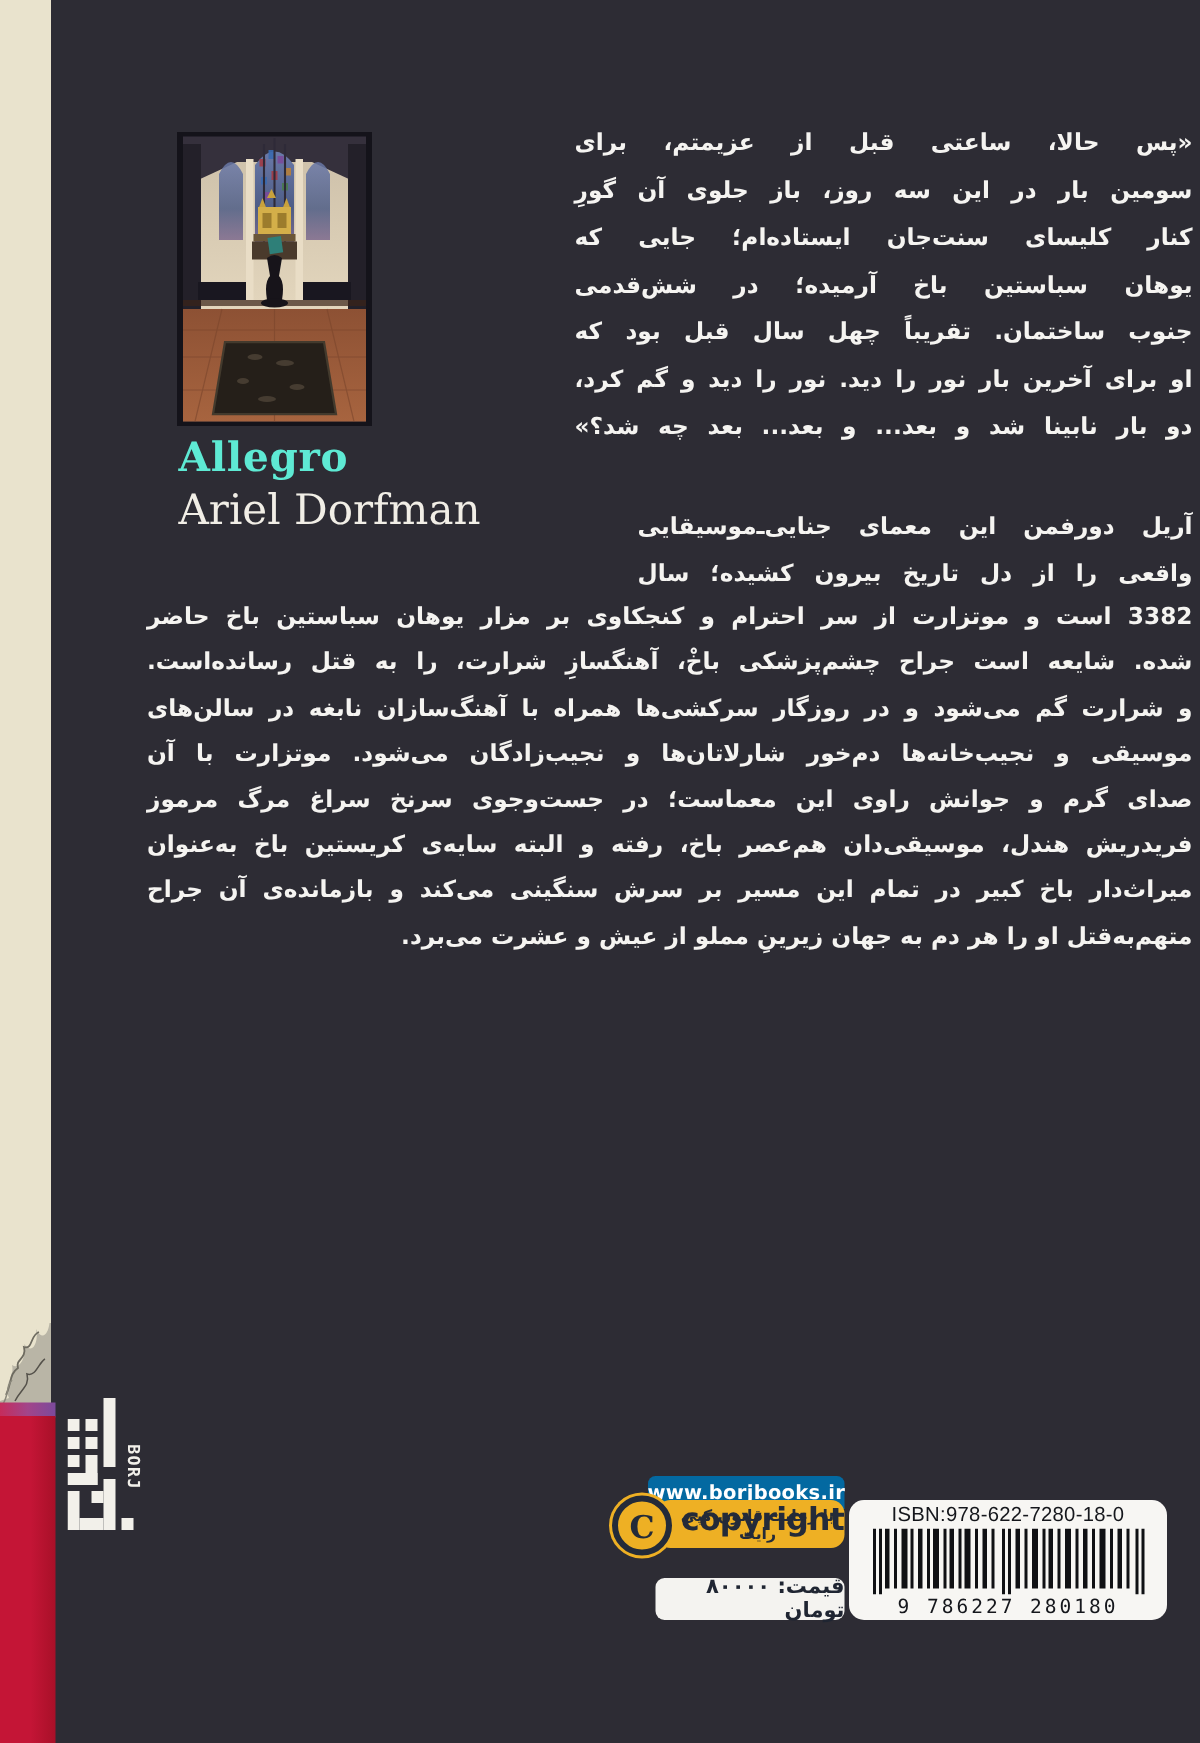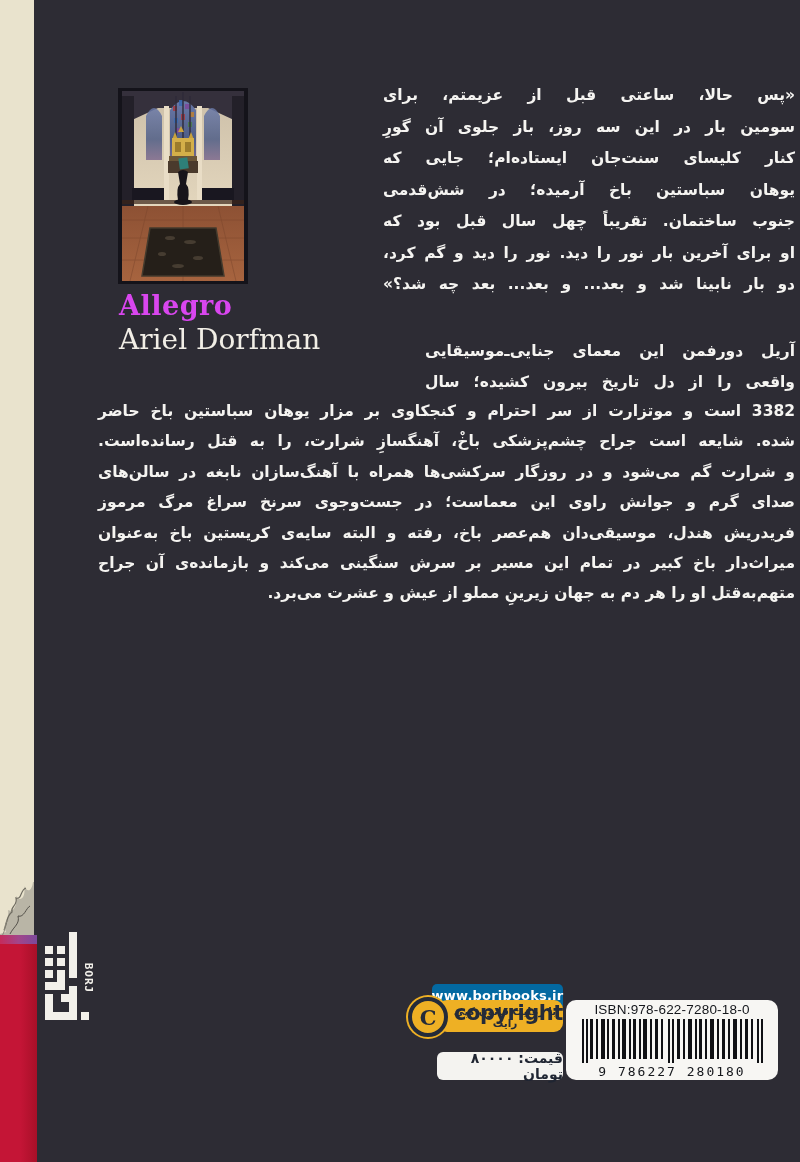--- a/index.html
+++ b/index.html
@@ -9,21 +9,21 @@
   .spine-cream{position:absolute;left:0;top:0;width:34px;height:940px;background:#e9e3cd;}
   .spine-sketch{position:absolute;left:0;top:872px;width:34px;height:66px;}
   .spine-band{position:absolute;left:0;top:935px;width:37px;height:10px;
               background:linear-gradient(to right,#c52c5c,#a2458a,#7b4a9b);}
   .spine-red{position:absolute;left:0;top:944px;width:37px;height:218px;
              background:linear-gradient(to right,#c41536 55%,#a81028 100%);}
   
   .photo{position:absolute;left:118px;top:88px;width:130px;height:196px;}
   
   .title{position:absolute;left:119px;top:290px;font-family:"DejaVu Serif",serif;
-         font-weight:bold;font-size:27px;color:#d946ef;letter-spacing:.5px;}
+         font-weight:bold;font-size:27px;color:#5eead4;letter-spacing:.5px;}
   .author{position:absolute;left:119px;top:323px;font-family:"DejaVu Serif",serif;
           font-size:28px;color:#f1eee6;}
   
   .fa{direction:rtl;color:#f5f4f1;font-weight:bold;}
   .fa .line{white-space:nowrap;text-align:justify;text-align-last:justify;}
   .fa .line.last{text-align-last:right;}
   .quote{position:absolute;right:5px;top:80px;width:412px;font-size:15.5px;line-height:31.5px;}
   .syn-intro{position:absolute;right:5px;top:336px;width:370px;font-size:15.5px;line-height:30.5px;}
   .syn-body{position:absolute;right:5px;top:396px;width:697px;font-size:15.5px;line-height:30.4px;}
   
@@ -155,20 +155,21 @@
   </div>
 
   <div class="fa syn-intro">
     <div class="line">آریل دورفمن این معمای جنایی‌ـ‌موسیقایی</div>
     <div class="line">واقعی را از دل تاریخ بیرون کشیده؛ سال</div>
   </div>
   <div class="fa syn-body">
     <div class="line">3382 است و موتزارت از سر احترام و کنجکاوی بر مزار یوهان سباستین باخ حاضر</div>
     <div class="line">شده. شایعه است جراح چشم‌پزشکی باخْ، آهنگسازِ شرارت، را به قتل رسانده‌است.</div>
     <div class="line">و شرارت گم می‌شود و در روزگار سرکشی‌ها همراه با آهنگ‌سازان نابغه در سالن‌های</div>
+    <div class="line">موسیقی و نجیب‌خانه‌ها دم‌خور شارلاتان‌ها و نجیب‌زادگان می‌شود. موتزارت با آن</div>
     <div class="line">صدای گرم و جوانش راوی این معماست؛ در جست‌وجوی سرنخ سراغ مرگ مرموز</div>
     <div class="line">فریدریش هندل، موسیقی‌دان هم‌عصر باخ، رفته و البته سایه‌ی کریستین باخ به‌عنوان</div>
     <div class="line">میراث‌دار باخ کبیر در تمام این مسیر بر سرش سنگینی می‌کند و بازمانده‌ی آن جراح</div>
     <div class="line last">متهم‌به‌قتل او را هر دم به جهان زیرینِ مملو از عیش و عشرت می‌برد.</div>
   </div>
 
   <svg class="borj-logo" viewBox="0 0 52 102">
     <g fill="#f2f0ea">
       <rect x="0" y="14" width="8" height="8"></rect>
         <rect x="0" y="26" width="8" height="8"></rect>

